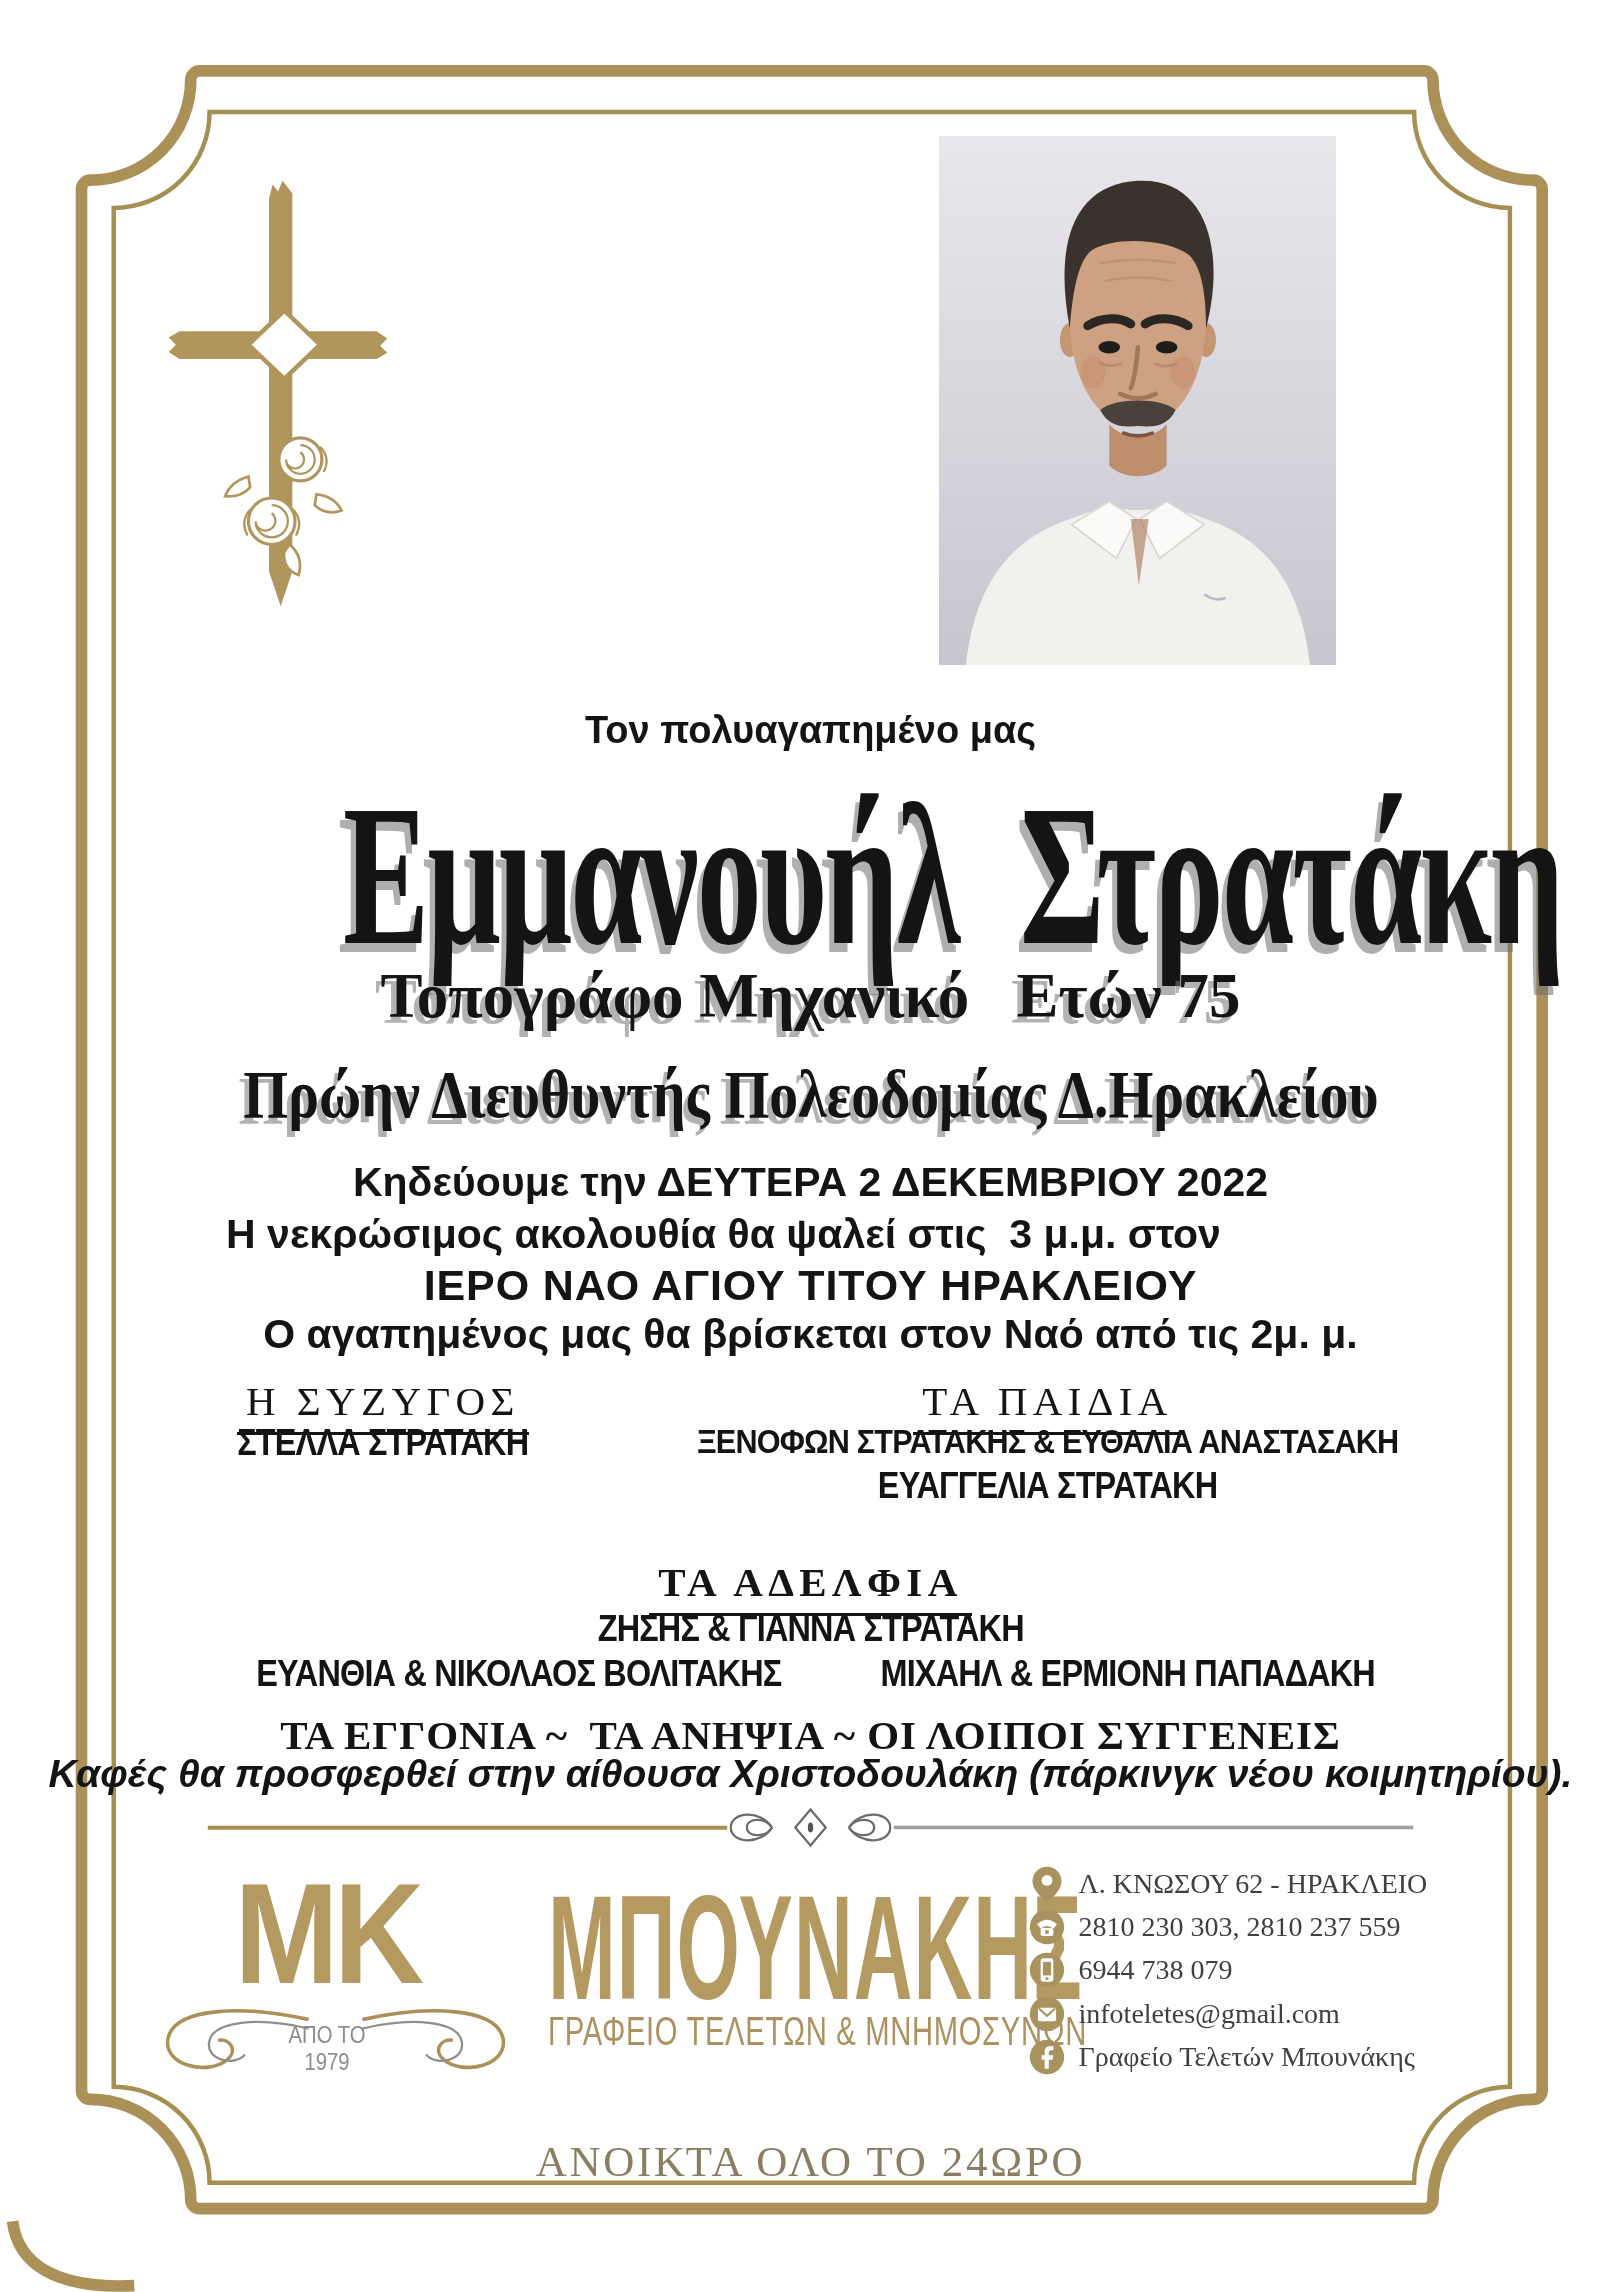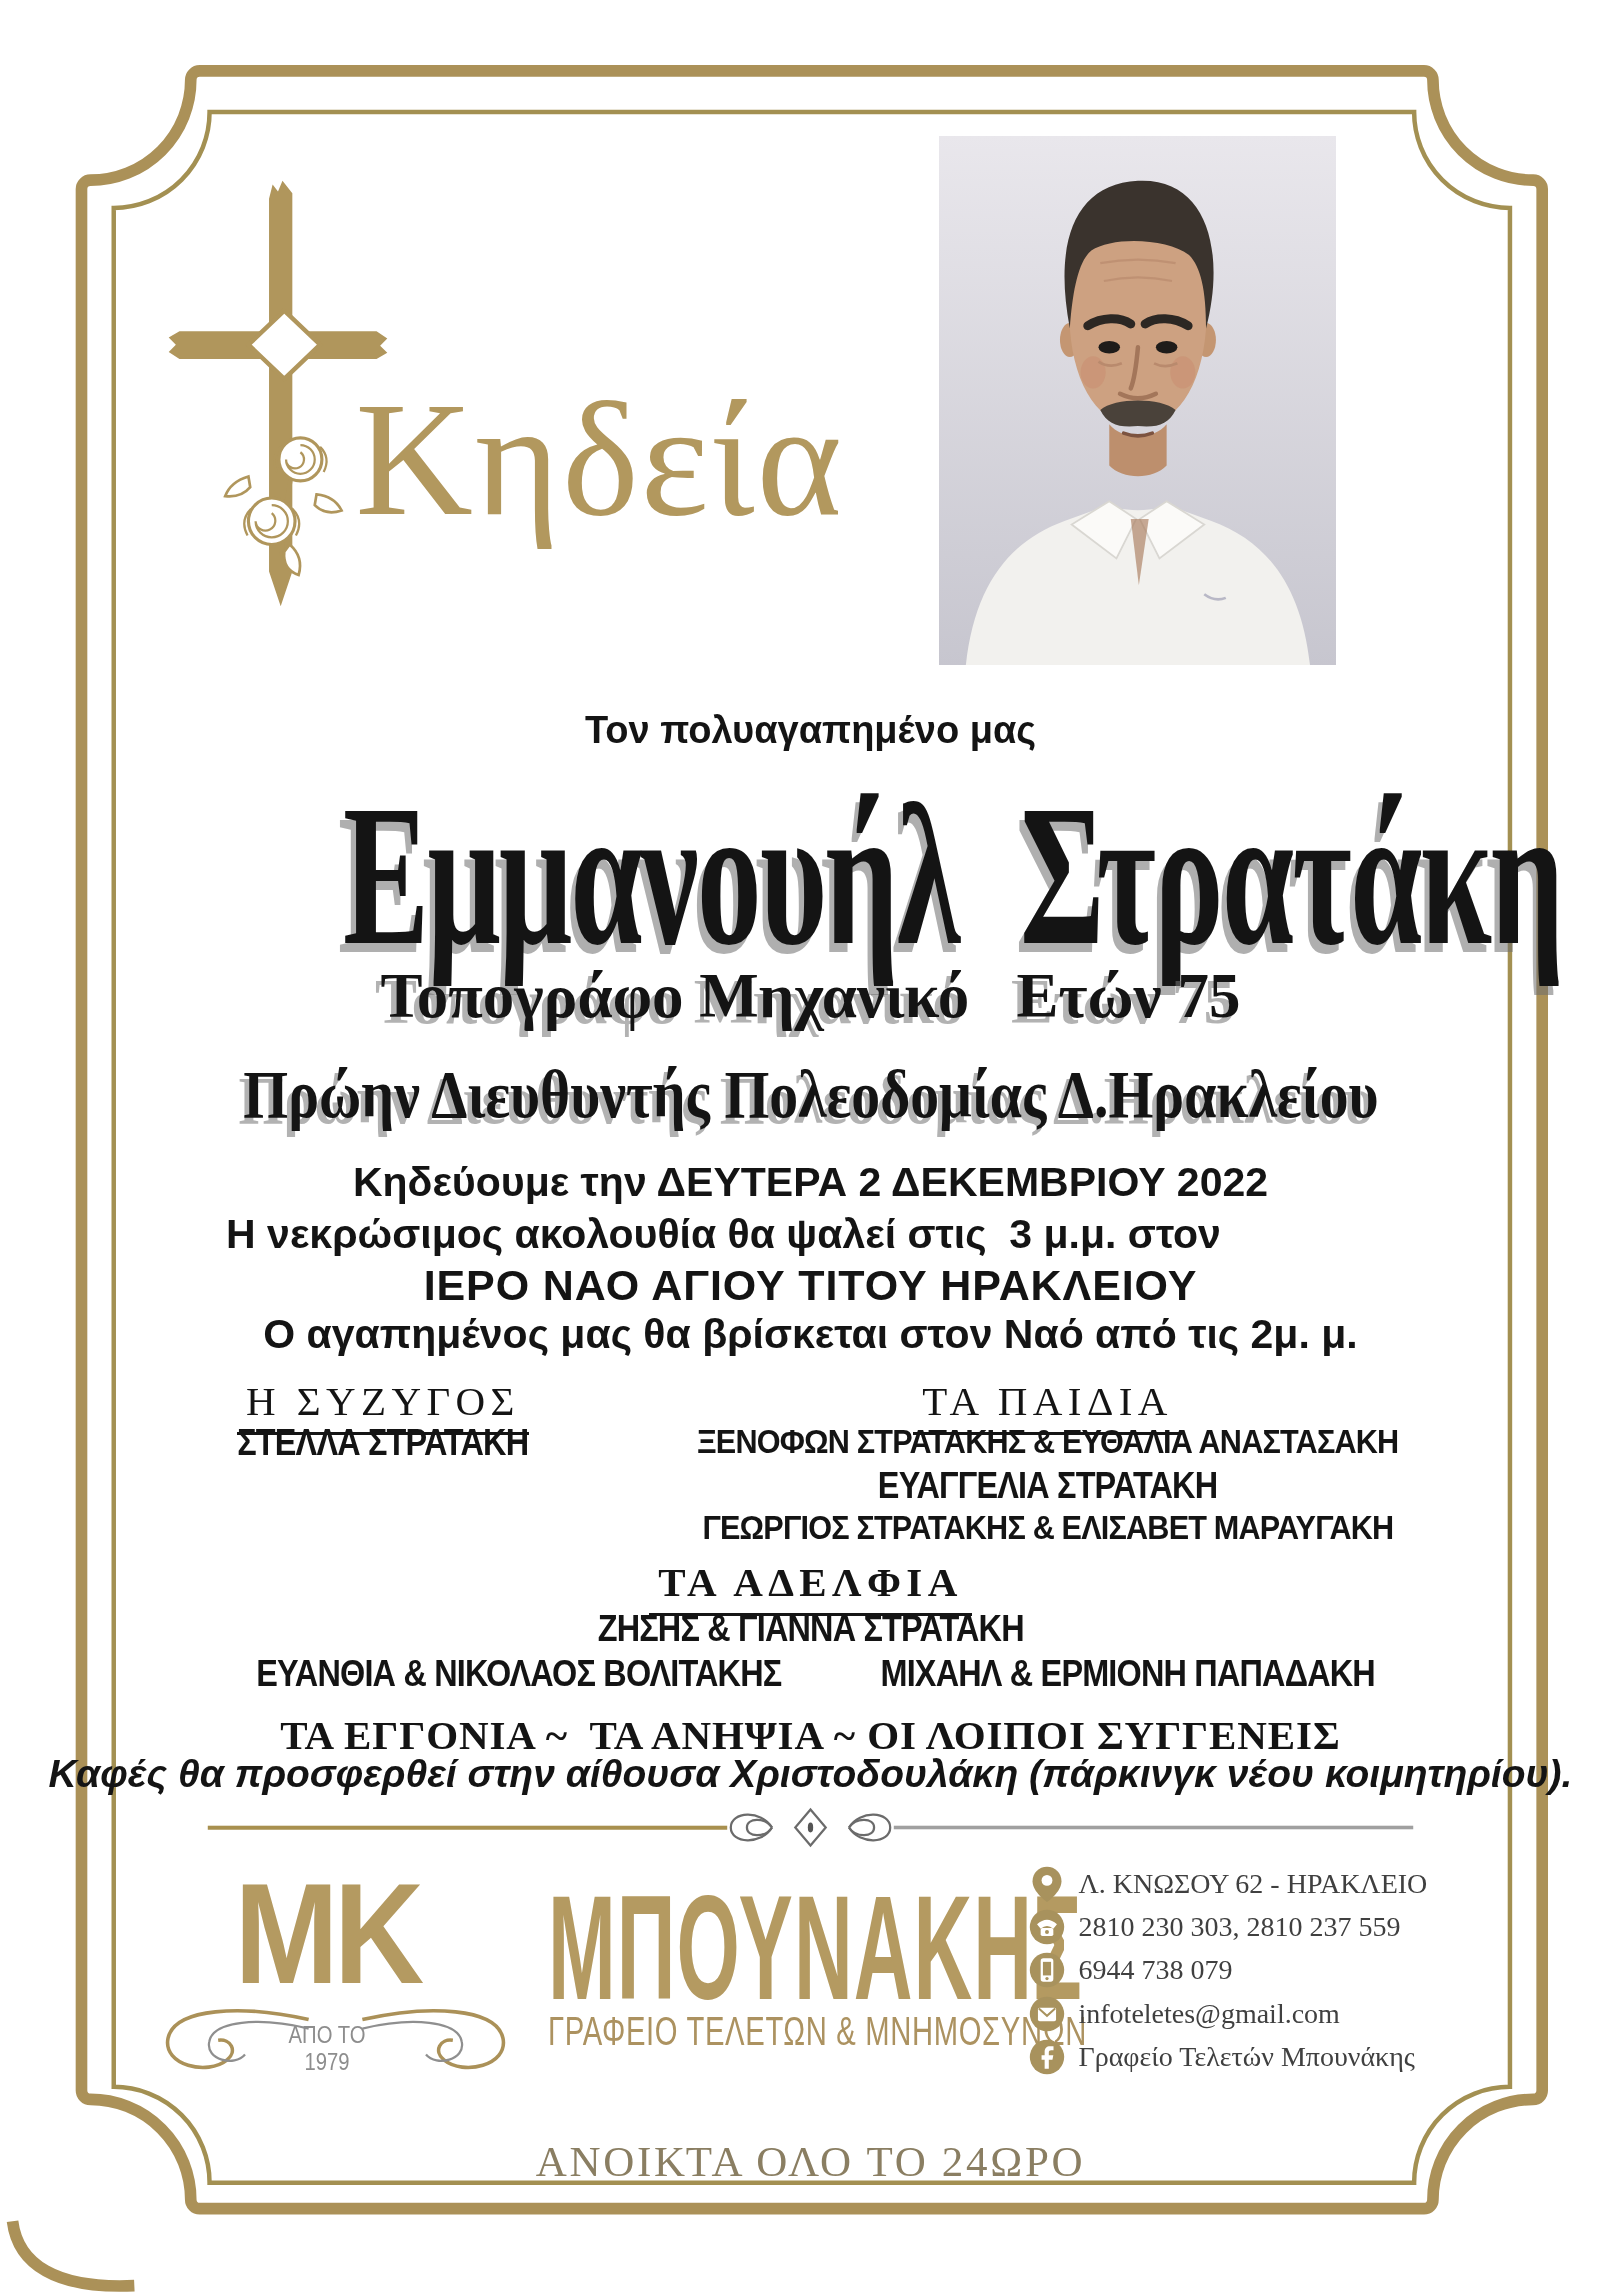--- a/index.html
+++ b/index.html
@@ -46,21 +46,20 @@
       <circle cx="150" cy="313" r="24" stroke-width="3.5"></circle>
       <path d="M 150,297 A 16,16 0 1 1 134,313 A 10,10 0 1 0 150,305" fill="none" stroke-width="2.5"></path>
       <path d="M 128,299 q -12,12 -4,28 M 172,299 q 12,12 4,28" fill="none" stroke-width="2.5"></path>
       <circle cx="118" cy="382" r="26" stroke-width="3.5"></circle>
       <path d="M 118,364 A 18,18 0 1 1 100,382 A 11,11 0 1 0 118,373" fill="none" stroke-width="2.5"></path>
       <path d="M 95,368 q -13,13 -4,30 M 141,368 q 13,13 4,30" fill="none" stroke-width="2.5"></path>
       <path d="M 138,408 q 16,14 10,34 q -18,-6 -16,-26 z" stroke-width="3"></path>
     </g>
   </svg>
 
-  <div class="abs ctr serif gold" style="left:313px;top:374px;width:573px;font-size:163px;line-height:1.05;letter-spacing:1.8px;">Κηδεία</div>
 
   <div class="abs" style="left:939px;top:136px;width:397px;height:529px;">
     <svg width="397" height="529" viewBox="0 0 443 591" preserveAspectRatio="none">
       <defs>
         <linearGradient id="pbg" x1="0" y1="0" x2="0" y2="1">
           <stop offset="0" stop-color="#e9e7ec"></stop>
             <stop offset="1" stop-color="#c7c6cf"></stop>
         </linearGradient>
       </defs>
       <rect x="0" y="0" width="443" height="591" fill="url(#pbg)"></rect>
@@ -109,21 +108,20 @@
   <div class="abs ctr" style="left:159px;top:1377px;width:448px;">
     <span class="fam-header">Η  ΣΥΖΥΓΟΣ</span>
   </div>
   <div class="abs ctr fam-name" style="left:159px;top:1422px;width:448px;"><span>ΣΤΕΛΛΑ ΣΤΡΑΤΑΚΗ</span></div>
 
   <div class="abs ctr" style="left:591px;top:1377px;width:913px;">
     <span class="fam-header">ΤΑ  ΠΑΙΔΙΑ</span>
   </div>
   <div class="abs ctr fam-name" style="left:591px;top:1422px;width:913px;font-size:34px;"><span>ΞΕΝΟΦΩΝ ΣΤΡΑΤΑΚΗΣ &amp; ΕΥΘΑΛΙΑ ΑΝΑΣΤΑΣΑΚΗ</span></div>
   <div class="abs ctr fam-name" style="left:591px;top:1465px;width:913px;"><span>ΕΥΑΓΓΕΛΙΑ ΣΤΡΑΤΑΚΗ</span></div>
-  <div class="abs ctr fam-name" style="left:591px;top:1508px;width:913px;font-size:34px;"><span>ΓΕΩΡΓΙΟΣ ΣΤΡΑΤΑΚΗΣ &amp; ΕΛΙΣΑΒΕΤ ΜΑΡΑΥΓΑΚΗ</span></div>
 
   <div class="abs ctr" style="left:0;top:1558px;width:1621px;font-weight:bold;">
     <span class="fam-header">ΤΑ  ΑΔΕΛΦΙΑ</span>
   </div>
   <div class="abs ctr fam-name" style="left:0;top:1608px;width:1621px;"><span>ΖΗΣΗΣ &amp; ΓΙΑΝΝΑ ΣΤΡΑΤΑΚΗ</span></div>
   <div class="abs ctr fam-name" style="left:161px;top:1653px;width:716px;"><span>ΕΥΑΝΘΙΑ &amp; ΝΙΚΟΛΑΟΣ ΒΟΛΙΤΑΚΗΣ</span></div>
   <div class="abs ctr fam-name" style="left:770px;top:1653px;width:716px;"><span>ΜΙΧΑΗΛ &amp; ΕΡΜΙΟΝΗ ΠΑΠΑΔΑΚΗ</span></div>
 
   <div class="abs ctr serif" style="left:0;top:1711px;width:1621px;font-size:41px;font-weight:bold;letter-spacing:0.9px;white-space:pre;">ΤΑ ΕΓΓΟΝΙΑ ~  ΤΑ ΑΝΗΨΙΑ ~ ΟΙ ΛΟΙΠΟΙ ΣΥΓΓΕΝΕΙΣ</div>
   <div class="abs ctr sans" style="left:0;top:1752px;width:1621px;font-size:39px;font-weight:bold;font-style:italic;">Καφές θα προσφερθεί στην αίθουσα Χριστοδουλάκη (πάρκινγκ νέου κοιμητηρίου).</div>

